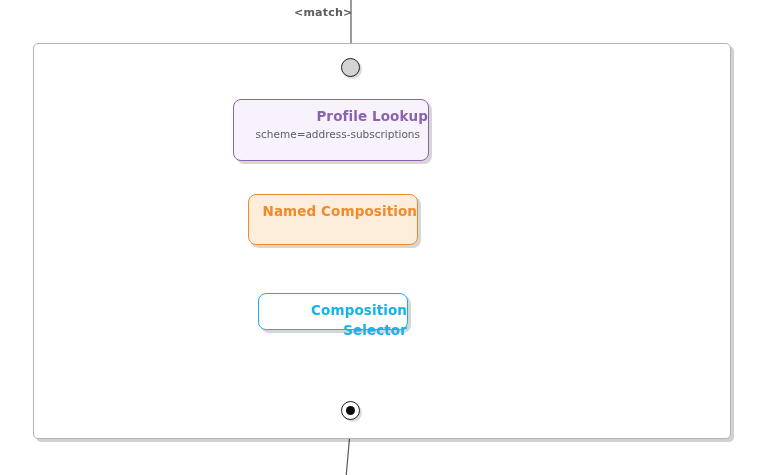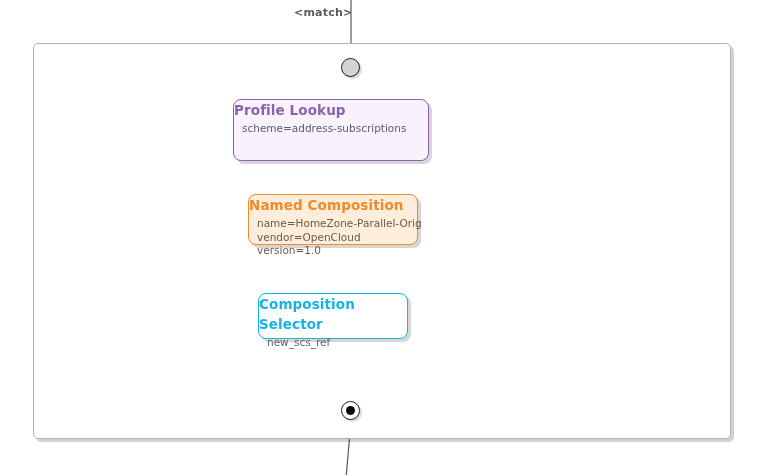--- a/index.html
+++ b/index.html
@@ -94,35 +94,36 @@
     margin-top: -4.5px;
     border-radius: 50%;
     background: #0a0a0a;
   }
 
   
   .node {
     position: absolute;
     border-radius: 8px;
     box-sizing: border-box;
-    text-align: left;
+    text-align: right;
     box-shadow: 3px 3px 0 0 rgba(0,0,0,0.16);
+    padding-top: 6px;
   }
   .node .title {
     font-size: 13.5px;
     font-weight: bold;
     line-height: 20px;
     letter-spacing: 0.1px;
   }
   .node .detail {
     font-size: 10.5px;
     line-height: 13.5px;
     padding: 2px 8px 7px 8px;
   }
-  .node .detail div { white-space: nowrap; }
+  .node .detail div { white-space: nowrap; margin-left: 8px; }
 
   
   .node-profile {
     left: 233px;
     top: 99px;
     width: 196px;
     height: 62px;
     background: #f7f2fb;
     border: 1.4px solid #8a62ad;
   }
@@ -139,21 +140,21 @@
     border: 1.4px solid #f08a2a;
   }
   .node-named .title { color: #f08a2a; }
   .node-named .detail { color: #6b5a4a; }
 
   
   .node-selector {
     left: 258px;
     top: 293px;
     width: 150px;
-    height: 46px;
+    height: 37px;
     background: #ffffff;
     border: 1.4px solid #15b3e8;
   }
   .node-selector .title { color: #15b3e8; }
   .node-selector .detail { color: #5e5e66; }
 </style>
 </head>
 <body>
 
 <div id="canvas">
@@ -189,29 +190,21 @@
 
   <div class="node node-profile">
     <div class="title">Profile Lookup</div>
     <div class="detail">
       <div>scheme=address-subscriptions</div>
     </div>
   </div>
 
   <div class="node node-named">
     <div class="title">Named Composition</div>
-    <div class="detail">
-      <div>name=HomeZone-Parallel-Orig</div>
-      <div>vendor=OpenCloud</div>
-      <div>version=1.0</div>
-    </div>
   </div>
 
   <div class="node node-selector">
     <div class="title">Composition Selector</div>
-    <div class="detail">
-      <div>new_scs_ref</div>
-    </div>
   </div>
 
   <div class="end-node"></div>
 
 </div>
 
 </body></html>

